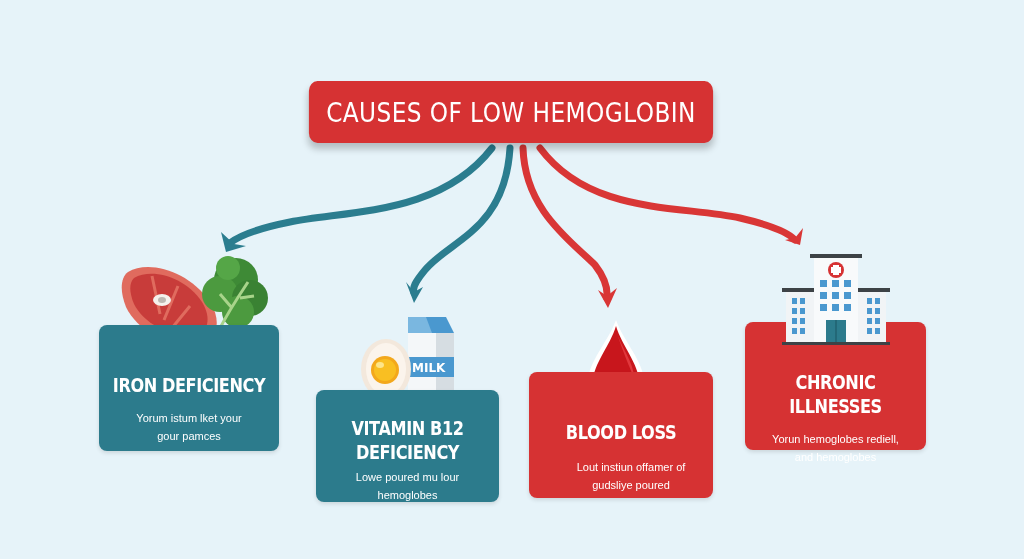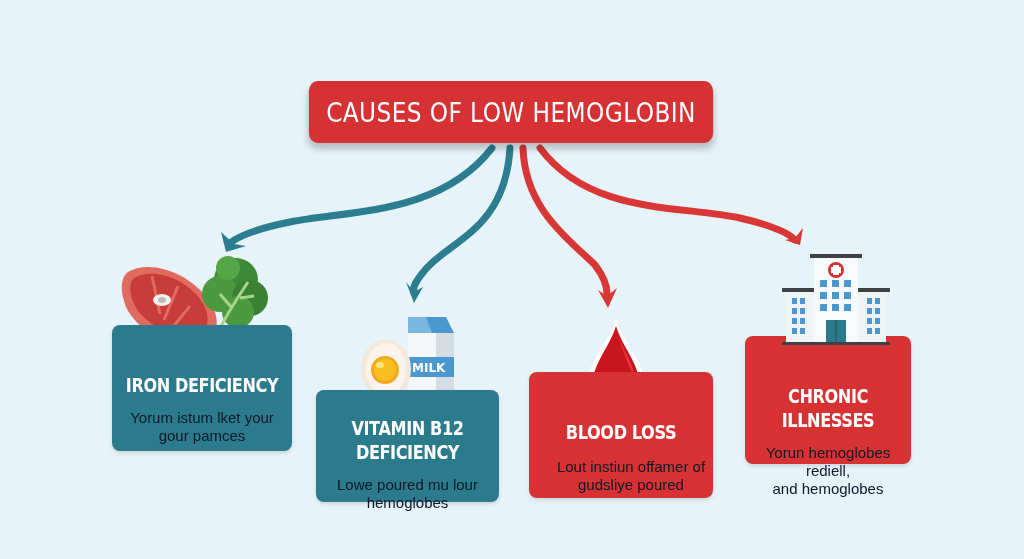--- a/index.html
+++ b/index.html
@@ -24,21 +24,21 @@
     box-shadow:0 2px 4px rgba(0,0,0,0.12);
   }
   .card.teal { background:#2c7b8c; }
   .card.red { background:#d63233; }
   .card .heading {
     font-family:"DejaVu Sans", sans-serif; font-size:19px; font-weight:bold;
     line-height:24px; letter-spacing:-0.5px;
     transform:scaleX(0.85);
   }
   .card .desc {
-    font-size:15px; line-height:18px; margin-top:10px; color:#0f172a;
+    font-size:11px; line-height:18px; margin-top:10px; color:#ffffff;
   }
   .icon { position:absolute; }
 </style>
 </head>
 <body>
 
 <svg class="arrows" width="1024" height="559">
   <g fill="none" stroke-width="7" stroke-linecap="round">
     <path d="M492,148 C440,215 350,210 290,222 C260,228 240,235 230,243" stroke="#2b7d8f"></path>
     <path d="M510,148 C505,230 450,240 425,270 C415,282 412,288 414,293" stroke="#2b7d8f"></path>
@@ -66,21 +66,21 @@
 </svg>
 <svg class="icon" style="left:198px; top:252px;" width="72" height="84" viewBox="0 0 72 84">
   <circle cx="38" cy="28" r="22" fill="#3e8a36"></circle>
   <circle cx="22" cy="42" r="18" fill="#4c9a3f"></circle>
   <circle cx="52" cy="46" r="18" fill="#3a8233"></circle>
   <circle cx="40" cy="60" r="16" fill="#4c9a3f"></circle>
   <circle cx="30" cy="16" r="12" fill="#55a647"></circle>
   <path d="M20,80 C30,60 40,45 50,30 M34,56 L22,42 M42,46 L56,44" stroke="#a8d48a" stroke-width="3" fill="none"></path>
 </svg>
 
-<div class="card teal" style="left:112px; top:325px; width:180px; height:126px;">
+<div class="card teal" style="left:99px; top:325px; width:180px; height:126px;">
   <div class="heading" style="margin-top:48px;">IRON DEFICIENCY</div>
   <div class="desc" style="margin-top:12px;">
     <div>Yorum istum lket your</div>
     <div>gour pamces</div>
   </div>
 </div>
 
 <svg class="icon" style="left:402px; top:313px;" width="56" height="82" viewBox="0 0 56 82">
   <polygon points="6,4 44,4 52,20 52,82 6,82 6,20" fill="#4a98cf"></polygon>
   <polygon points="6,4 24,4 30,20 6,20" fill="#7ab7e0"></polygon>
@@ -95,21 +95,21 @@
   <circle cx="27" cy="37" r="14" fill="#f3a81c"></circle>
   <circle cx="27" cy="37" r="11" fill="#f9bf22"></circle>
   <ellipse cx="22" cy="32" rx="4" ry="3" fill="#fde58a"></ellipse>
 </svg>
 
 <div class="card teal" style="left:316px; top:390px; width:183px; height:112px;">
   <div class="heading" style="margin-top:26px;">
     <div>VITAMIN B12</div>
     <div>DEFICIENCY</div>
   </div>
-  <div class="desc" style="margin-top:12px;">
+  <div class="desc" style="margin-top:4px;">
     <div>Lowe poured mu lour</div>
     <div>hemoglobes</div>
   </div>
 </div>
 
 <svg class="icon" style="left:584px; top:318px;" width="64" height="96" viewBox="0 0 64 96">
   <path d="M32,2 C40,24 60,44 60,64 C60,82 47,94 32,94 C17,94 4,82 4,64 C4,44 24,24 32,2 Z" fill="#ffffff"></path>
   <path d="M32,8 C38,28 55,46 55,64 C55,79 44,89 32,89 C20,89 9,79 9,64 C9,46 26,28 32,8 Z" fill="#c8161c"></path>
   <path d="M32,12 C36,28 50,44 50,60 C46,50 38,32 32,12 Z" fill="#e0383d"></path>
   <ellipse cx="20" cy="66" rx="4" ry="9" fill="#ef7a7d" transform="rotate(-12 20 66)"></ellipse>
@@ -117,21 +117,21 @@
 </svg>
 
 <div class="card red" style="left:529px; top:372px; width:184px; height:126px;">
   <div class="heading" style="margin-top:48px;">BLOOD LOSS</div>
   <div class="desc" style="margin-top:14px;padding-left:20px;">
     <div>Lout instiun offamer of</div>
     <div>gudsliye poured</div>
   </div>
 </div>
 
-<div class="card red" style="left:745px; top:336px; width:166px; height:128px;">
+<div class="card red" style="left:745px; top:322px; width:181px; height:128px;">
   <div class="heading" style="margin-top:48px;">CHRONIC ILLNESSES</div>
   <div class="desc" style="margin-top:12px;">
     <div>Yorun hemoglobes rediell,</div>
     <div>and hemoglobes</div>
   </div>
 </div>
 
 <svg class="icon" style="left:782px; top:250px;" width="108" height="96" viewBox="0 0 108 96">
   <rect x="0" y="38" width="108" height="4" fill="#3d4246"></rect>
   <rect x="4" y="42" width="100" height="50" fill="#f1f4f6"></rect>

